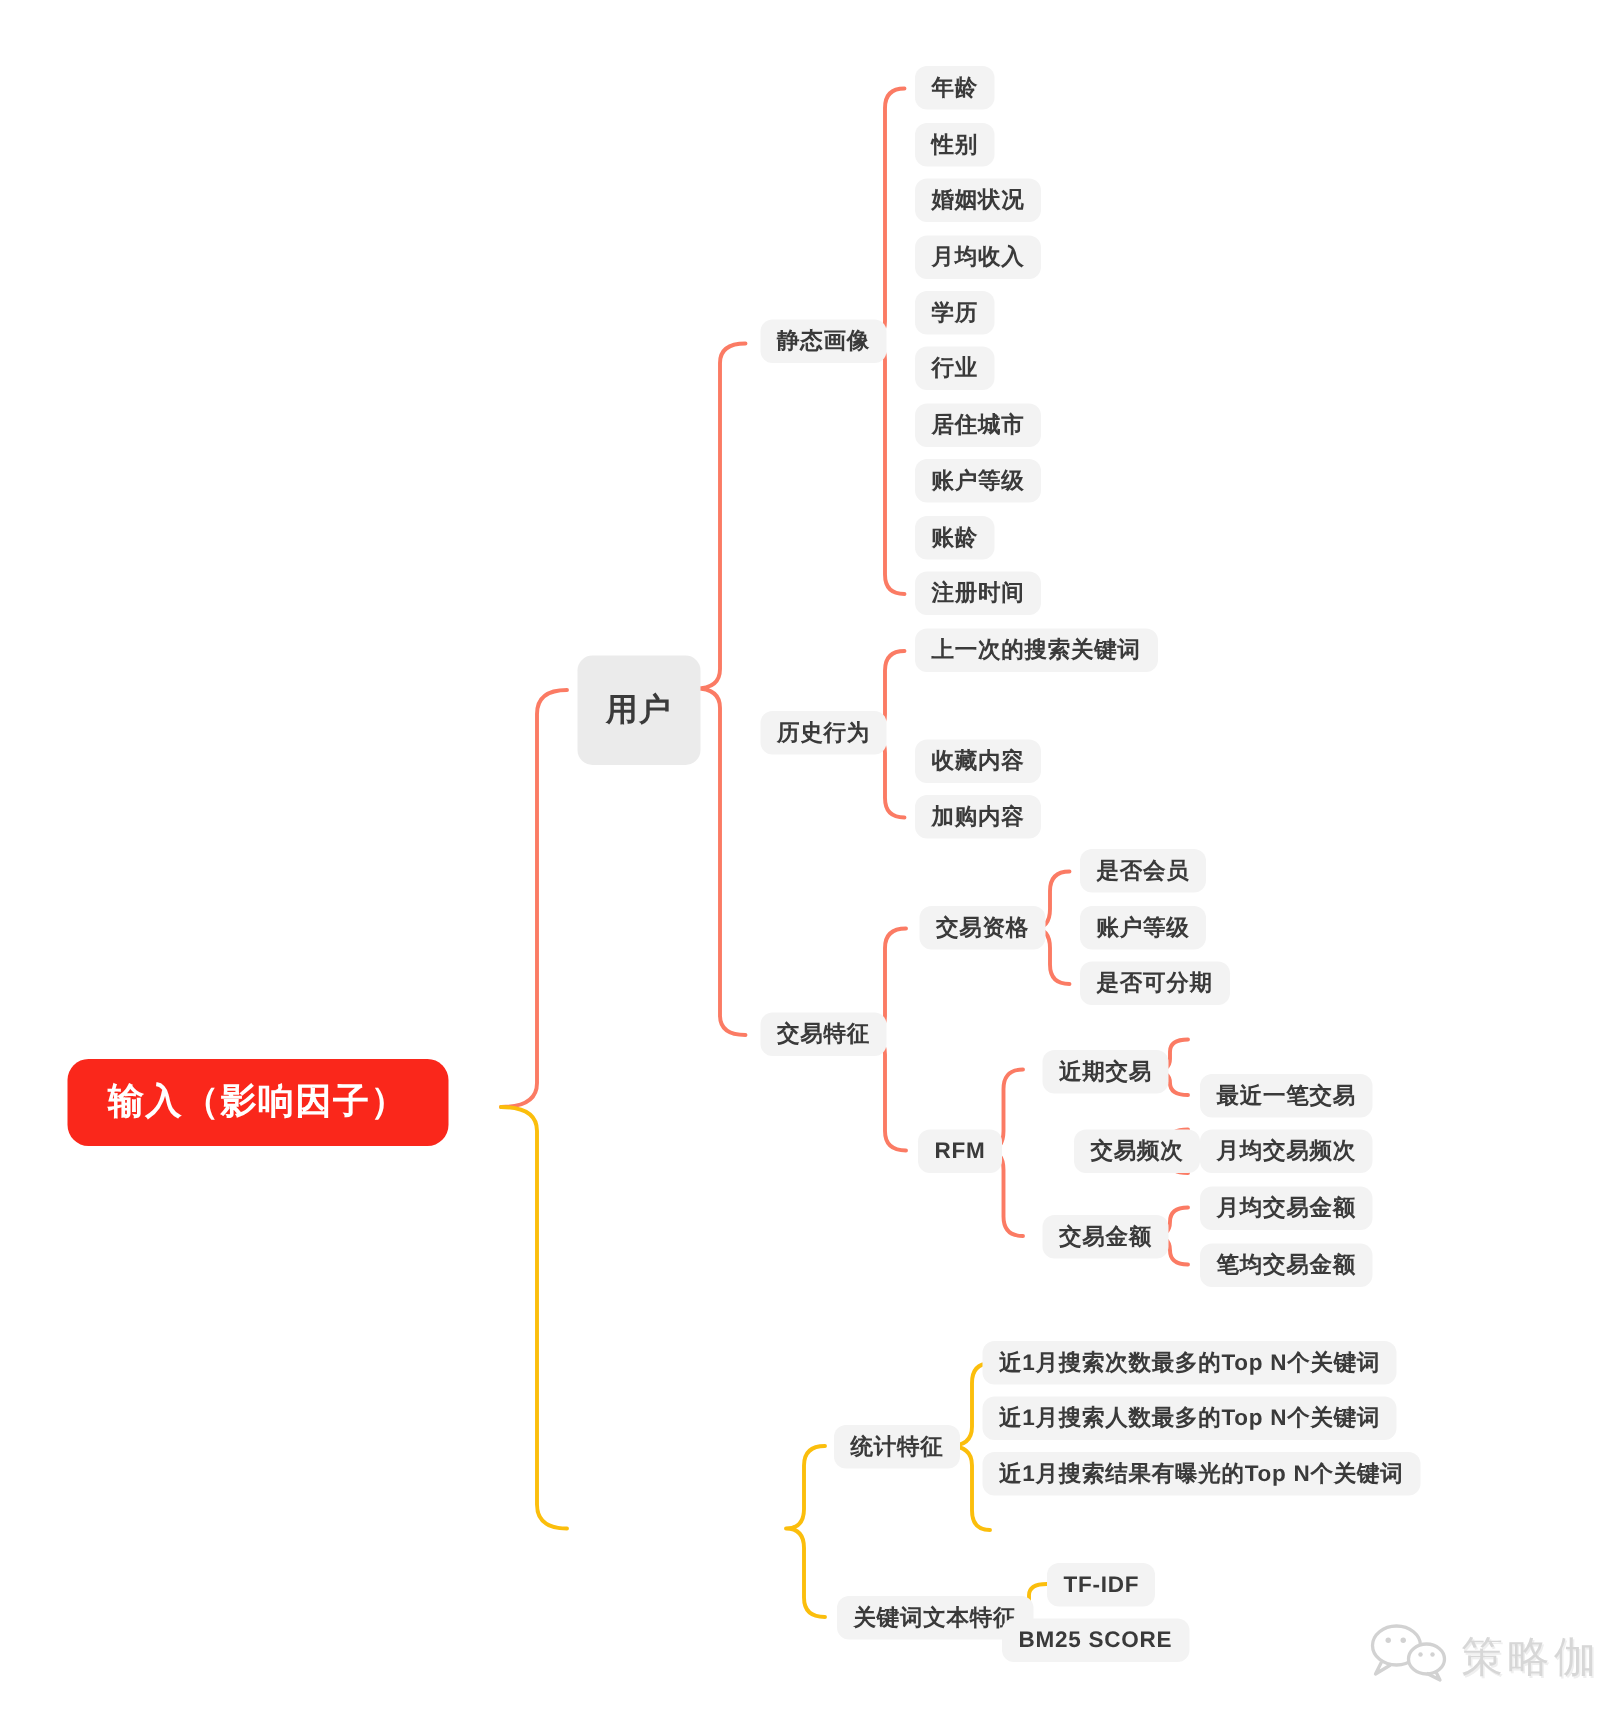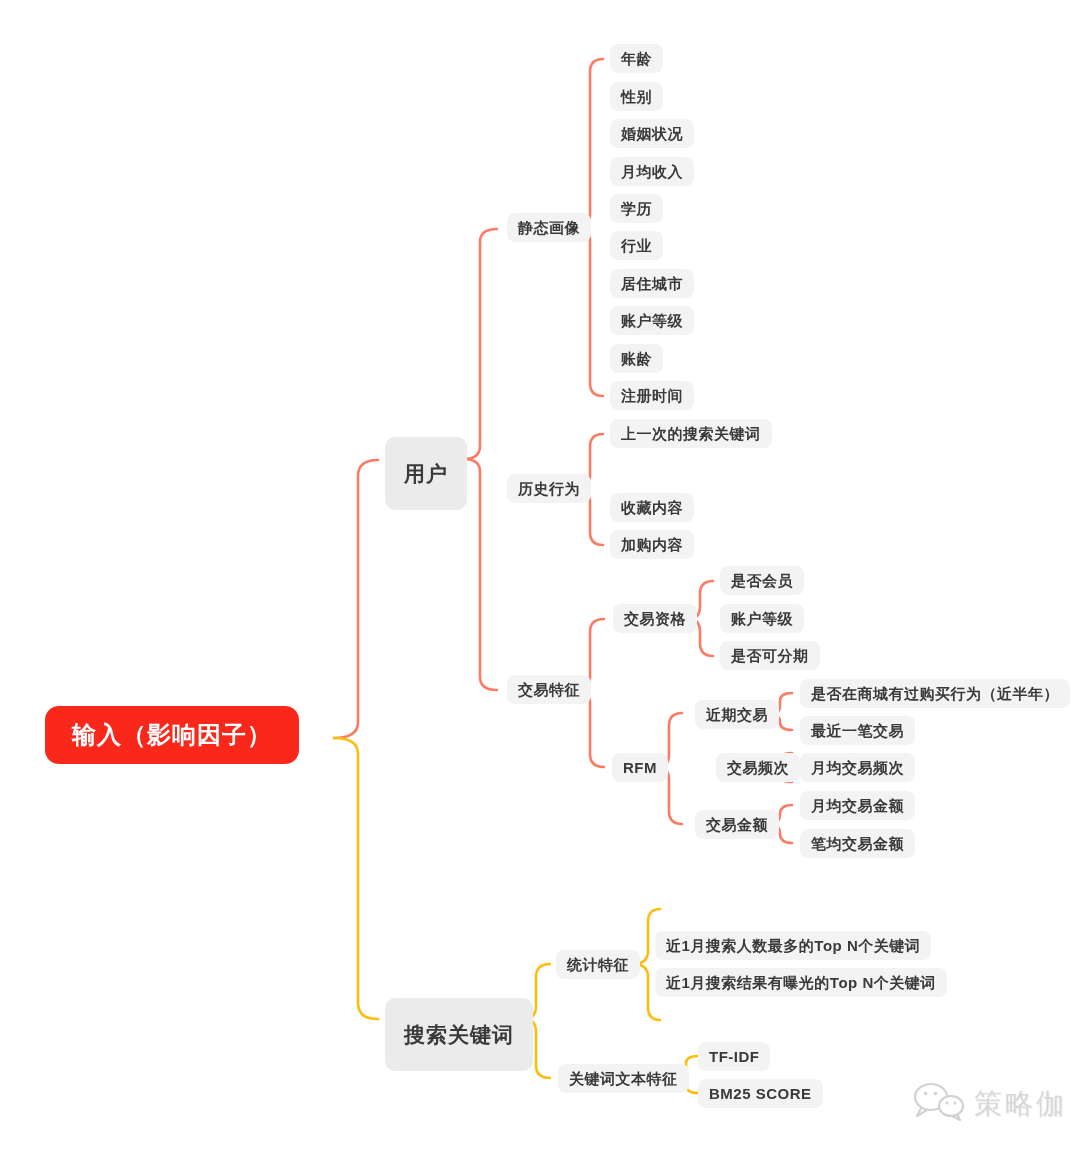--- a/index.html
+++ b/index.html
@@ -64,39 +64,38 @@
   <div class="node" style="left:507px;top:675px">交易特征</div>
 
   <div class="node" style="left:613px;top:604px">交易资格</div>
   <div class="node" style="left:720px;top:566px">是否会员</div>
   <div class="node" style="left:720px;top:604px">账户等级</div>
   <div class="node" style="left:720px;top:641px">是否可分期</div>
 
   <div class="node" style="left:612px;top:753px">RFM</div>
 
   <div class="node" style="left:695px;top:700px">近期交易</div>
-  <div class="node" style="left:800px;top:679px">是否在商城有过购买行为（近半年）</div>
   <div class="node" style="left:800px;top:716px">最近一笔交易</div>
 
   <div class="node" style="left:716px;top:753px">交易频次</div>
   <div class="node" style="left:800px;top:753px">月均交易频次</div>
 
   <div class="node" style="left:695px;top:810px">交易金额</div>
   <div class="node" style="left:800px;top:791px">月均交易金额</div>
   <div class="node" style="left:800px;top:829px">笔均交易金额</div>
 
-  <div class="node big" style="left:385px;top:998px">搜索关键词</div>
 
   <div class="node" style="left:556px;top:950px">统计特征</div>
+  <div class="node" style="left:655px;top:894px">近1月搜索次数最多的Top N个关键词</div>
   <div class="node" style="left:655px;top:931px">近1月搜索人数最多的Top N个关键词</div>
   <div class="node" style="left:655px;top:968px">近1月搜索结果有曝光的Top N个关键词</div>
 
   <div class="node" style="left:558px;top:1064px">关键词文本特征</div>
   <div class="node" style="left:698px;top:1042px">TF-IDF</div>
-  <div class="node" style="left:698px;top:1079px">BM25 SCORE</div>
+  <div class="node" style="left:668px;top:1079px">BM25 SCORE</div>
 
   <div class="watermark">
     <span>
       <svg width="56" height="44" viewBox="0 0 56 44">
         <ellipse cx="21" cy="17" rx="16" ry="13" fill="none" stroke="#D2D2D2" stroke-width="2.2"></ellipse>
         <path d="M11 28 L7 36 L17 30" fill="none" stroke="#D2D2D2" stroke-width="2.2" stroke-linejoin="round"></path>
         <circle cx="15.5" cy="13.5" r="1.8" fill="#D2D2D2"></circle>
         <circle cx="25.5" cy="13.5" r="1.8" fill="#D2D2D2"></circle>
         <ellipse cx="41" cy="26" rx="12" ry="10" fill="#fff" stroke="#D2D2D2" stroke-width="2.2"></ellipse>
         <circle cx="37" cy="23" r="1.5" fill="#D2D2D2"></circle>

